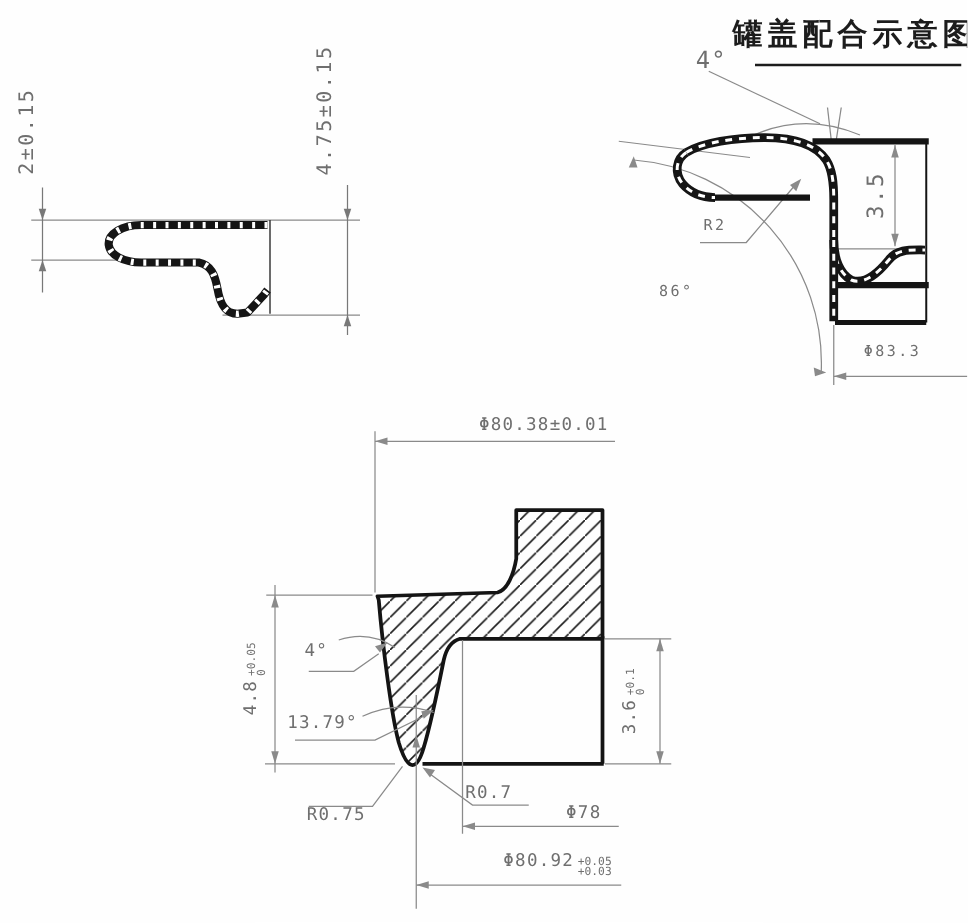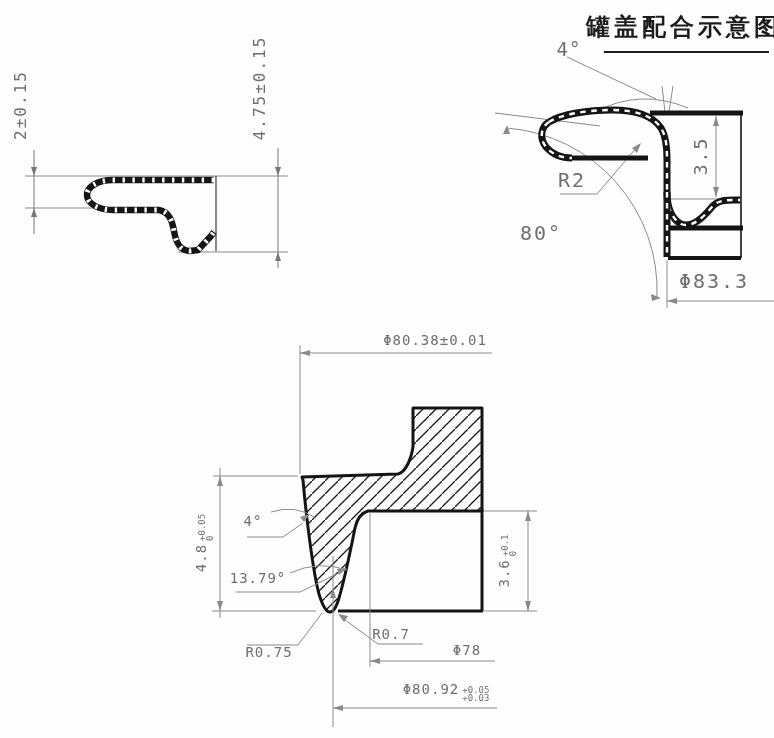--- a/index.html
+++ b/index.html
@@ -6,21 +6,21 @@
   #canvas{position:relative;width:774px;height:738px;background:#fefefe;overflow:hidden;
           font-family:"DejaVu Sans Mono","Liberation Mono",monospace;}
   svg{position:absolute;left:0;top:0;}
   .lbl{position:absolute;color:#6f6f6f;white-space:nowrap;letter-spacing:1px;
        transform:translate(-50%,-50%);line-height:1;}
   .lbl.rot{transform:translate(-50%,-50%) rotate(-90deg);}
   .fs14{font-size:14px;}
   .fs16{font-size:16px;letter-spacing:2px;}
   .fs18{font-size:18px;letter-spacing:2px;}
   .fs19{font-size:19px;}
-  .fs20{font-size:20px;letter-spacing:2px;}
+  .fs20{font-size:12px;letter-spacing:2px;}
   .tolstack{display:inline-flex;flex-direction:column;font-size:9px;line-height:8px;
             letter-spacing:0;margin-left:3px;vertical-align:1px;text-align:left;}
   .title{color:#1c1c1c;font-size:24px;letter-spacing:4px;
          font-family:"DejaVu Sans","Liberation Sans",sans-serif;font-weight:bold;}
 </style>
 </head>
 <body>
 
 <div id="canvas">
 
@@ -193,21 +193,21 @@
   </g>
 </svg>
 
 <div class="lbl rot fs16" style="left:21px;top:105px">2±0.15</div>
 <div class="lbl rot fs16" style="left:260px;top:88px">4.75±0.15</div>
 
 <div class="lbl title" style="left:684px;top:27px">罐盖配合示意图</div>
 <div class="lbl fs19" style="left:569px;top:49px">4°</div>
 <div class="lbl fs20" style="left:572px;top:180px">R2</div>
 <div class="lbl rot fs18" style="left:701px;top:156px">3.5</div>
-<div class="lbl fs20" style="left:541px;top:233px">80°</div>
+<div class="lbl fs20" style="left:541px;top:233px">86°</div>
 <div class="lbl fs20" style="left:714px;top:281px">Φ83.3</div>
 
 <div class="lbl fs14" style="left:435px;top:340px">Φ80.38±0.01</div>
 
 <div class="lbl rot fs14" style="left:204px;top:543px">
   <span>4.8</span><span class="tolstack">
         <span>+0.05</span>
         <span>0</span>
       </span>
 </div>

